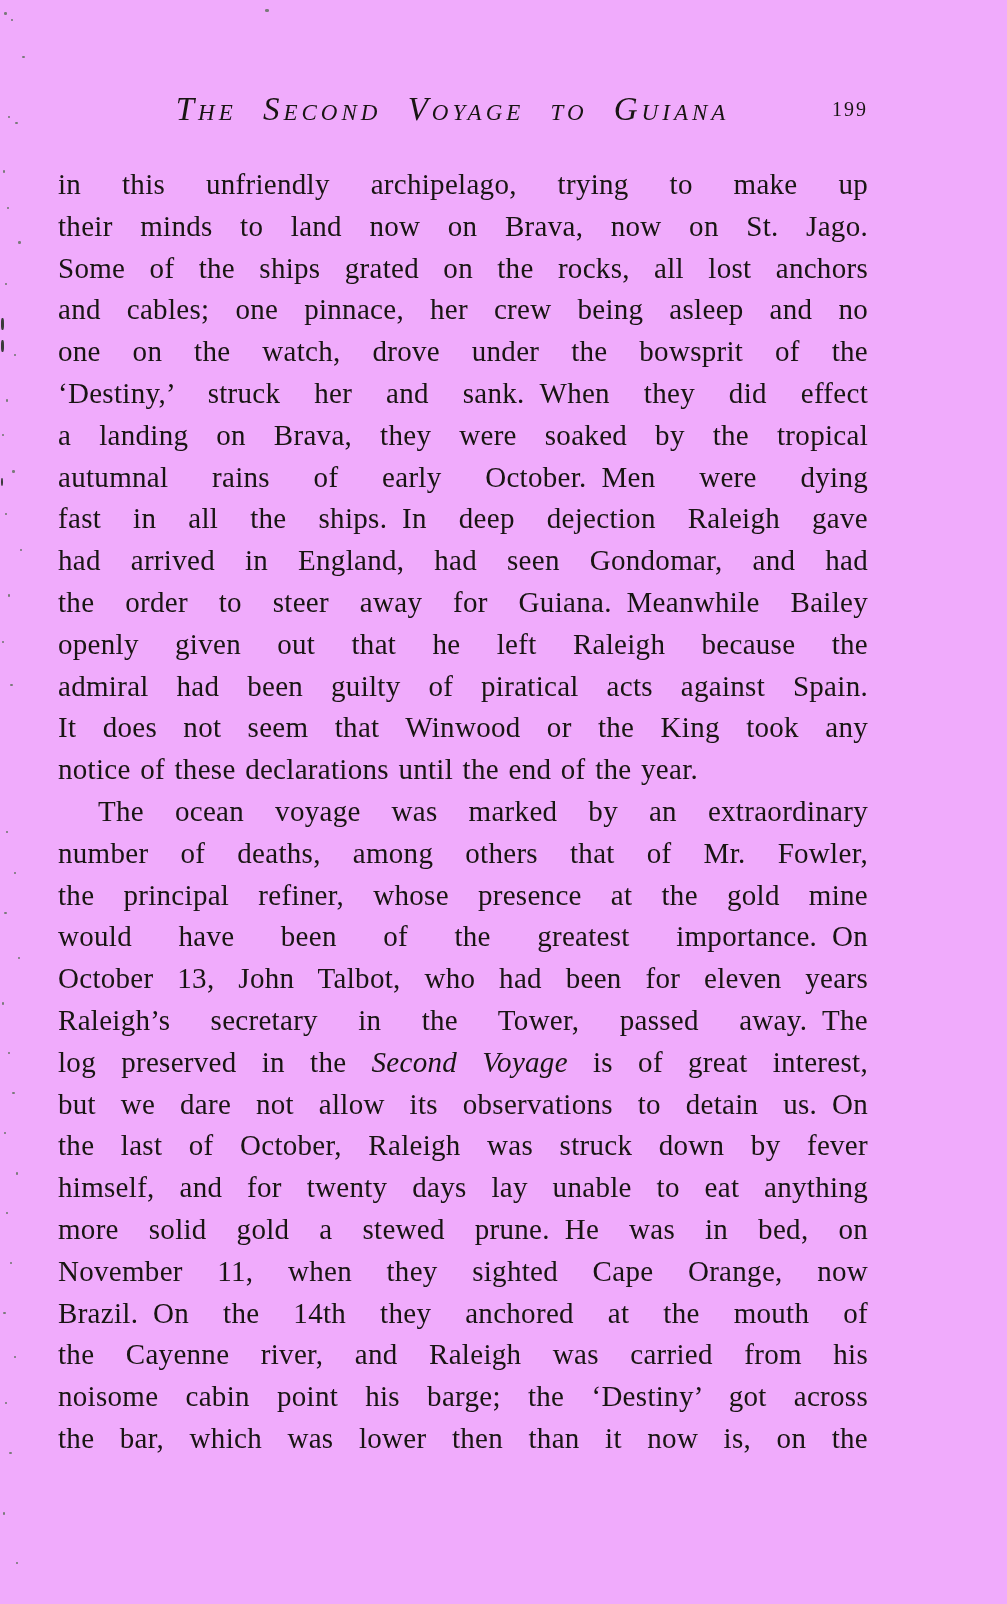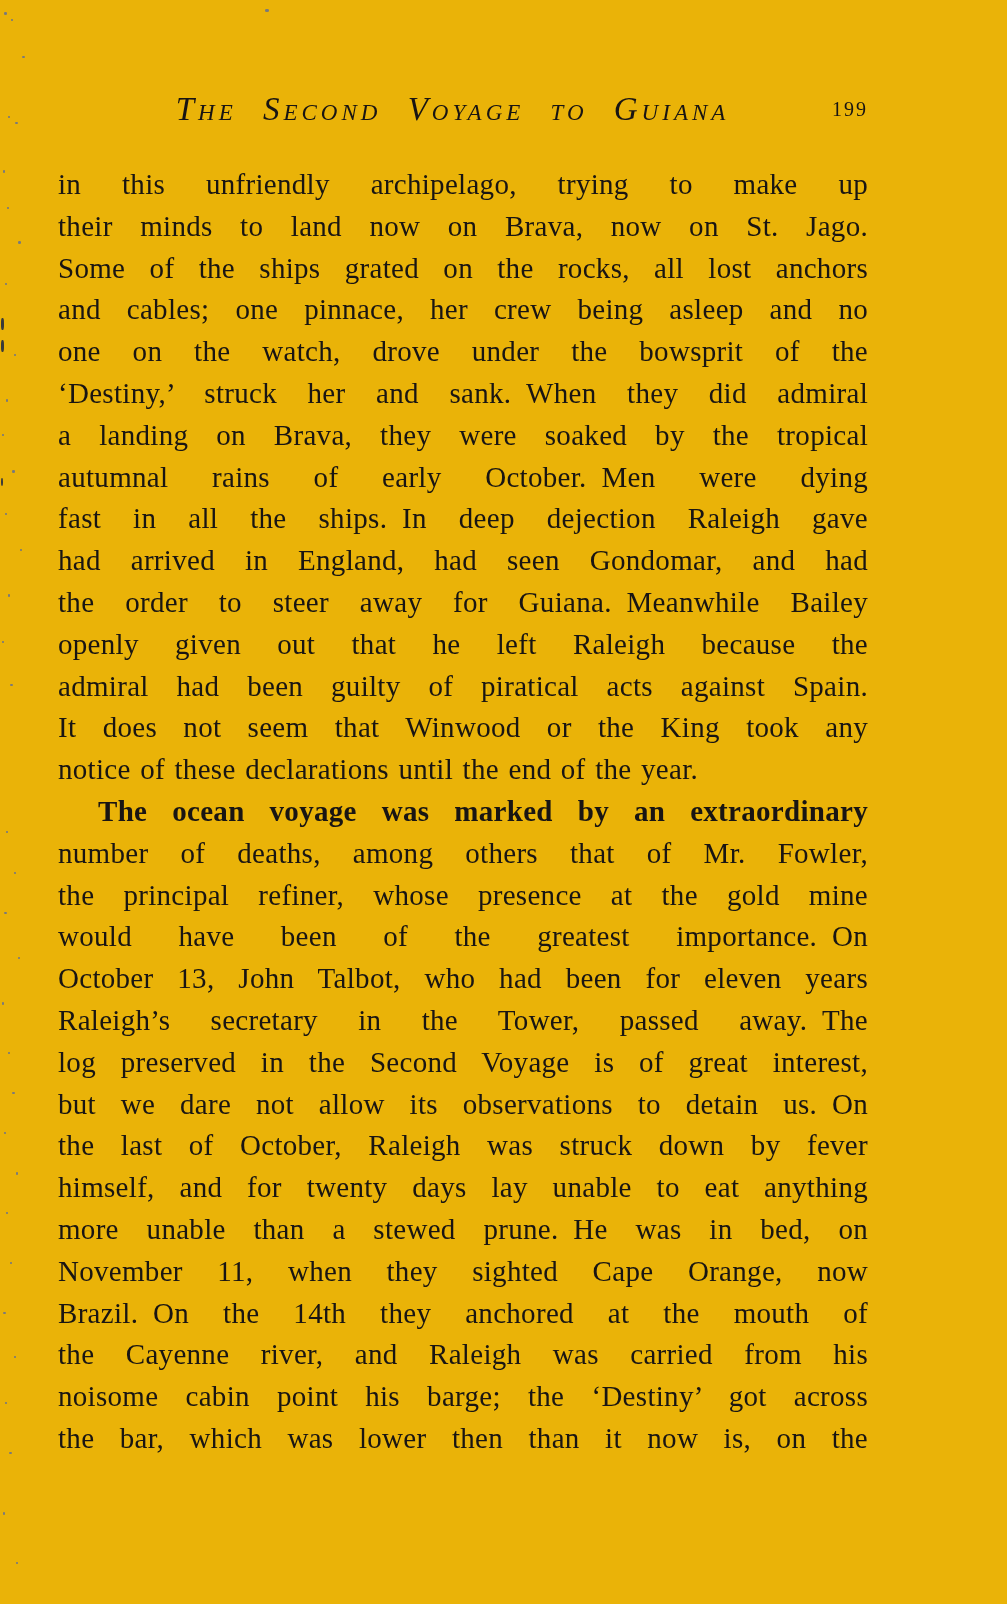--- a/index.html
+++ b/index.html
@@ -11,21 +11,21 @@
     width: 1007px;
     height: 1604px;
     position: relative;
     overflow: hidden;
     font-family: "Liberation Serif", "DejaVu Serif", serif;
     color: var(--ink, #191513);
   }
   .page {
     position: absolute;
     inset: 0;
-    background: #eab308;
+    background: #f0abfc;
   }
   .running-header {
     position: absolute;
     left: 37px;
     top: 86px;
     width: 831px;
     height: 46px;
   }
   .header-title {
     text-align: center;
@@ -58,26 +58,26 @@
     height: 41.8px;
     line-height: 41.8px;
     text-align: justify;
     text-align-last: justify;
     overflow: hidden;
     white-space: normal;
     margin-left: 21px;
   }
   .line.indent {
     text-indent: 40px;
-    font-weight: bold;
   }
   .line.no-justify {
     text-align-last: left;
   }
   .it {
+    font-style: italic;
   }
   .speckle {
     position: absolute;
     border-radius: 40%;
   }
 </style>
 </head>
 <body style="--ink: #191513;">
 
 <div class="page">
@@ -86,41 +86,41 @@
     <div class="header-title">The Second Voyage to Guiana</div>
     <div class="page-number">199</div>
   </header>
 
   <main class="text-block">
       <div class="line"><span>in this unfriendly archipelago, trying to make up</span></div>
       <div class="line"><span>their minds to land now on Brava, now on St. Jago.</span></div>
       <div class="line"><span>Some of the ships grated on the rocks, all lost anchors</span></div>
       <div class="line"><span>and cables; one pinnace, her crew being asleep and no</span></div>
       <div class="line"><span>one on the watch, drove under the bowsprit of the</span></div>
-      <div class="line"><span>‘Destiny,’ struck her and sank. When they did admiral</span></div>
+      <div class="line"><span>‘Destiny,’ struck her and sank. When they did effect</span></div>
       <div class="line"><span>a landing on Brava, they were soaked by the tropical</span></div>
       <div class="line"><span>autumnal rains of early October. Men were dying</span></div>
       <div class="line"><span>fast in all the ships. In deep dejection Raleigh gave</span></div>
       <div class="line"><span>had arrived in England, had seen Gondomar, and had</span></div>
       <div class="line"><span>the order to steer away for Guiana. Meanwhile Bailey</span></div>
       <div class="line"><span>openly given out that he left Raleigh because the</span></div>
       <div class="line"><span>admiral had been guilty of piratical acts against Spain.</span></div>
       <div class="line"><span>It does not seem that Winwood or the King took any</span></div>
       <div class="line no-justify"><span>notice of these declarations until the end of the year.</span></div>
       <div class="line indent"><span>The ocean voyage was marked by an extraordinary</span></div>
       <div class="line"><span>number of deaths, among others that of Mr. Fowler,</span></div>
       <div class="line"><span>the principal refiner, whose presence at the gold mine</span></div>
       <div class="line"><span>would have been of the greatest importance. On</span></div>
       <div class="line"><span>October 13, John Talbot, who had been for eleven years</span></div>
       <div class="line"><span>Raleigh’s secretary in the Tower, passed away. The</span></div>
       <div class="line"><span>log preserved in the </span><span class="it">Second Voyage</span><span> is of great interest,</span></div>
       <div class="line"><span>but we dare not allow its observations to detain us. On</span></div>
       <div class="line"><span>the last of October, Raleigh was struck down by fever</span></div>
       <div class="line"><span>himself, and for twenty days lay unable to eat anything</span></div>
-      <div class="line"><span>more unable than a stewed prune. He was in bed, on</span></div>
+      <div class="line"><span>more solid gold a stewed prune. He was in bed, on</span></div>
       <div class="line"><span>November 11, when they sighted Cape Orange, now</span></div>
       <div class="line"><span>Brazil. On the 14th they anchored at the mouth of</span></div>
       <div class="line"><span>the Cayenne river, and Raleigh was carried from his</span></div>
       <div class="line"><span>noisome cabin point his barge; the ‘Destiny’ got across</span></div>
       <div class="line"><span>the bar, which was lower then than it now is, on the</span></div>
     </main>
 
   <div id="artifacts">
       <div class="speckle" style="left: 4px; top: 12px; width: 3px; height: 3px; background: rgb(122, 122, 122);"></div>
       <div class="speckle" style="left: 11px; top: 19px; width: 2px; height: 2px; background: rgb(122, 122, 122);"></div>

